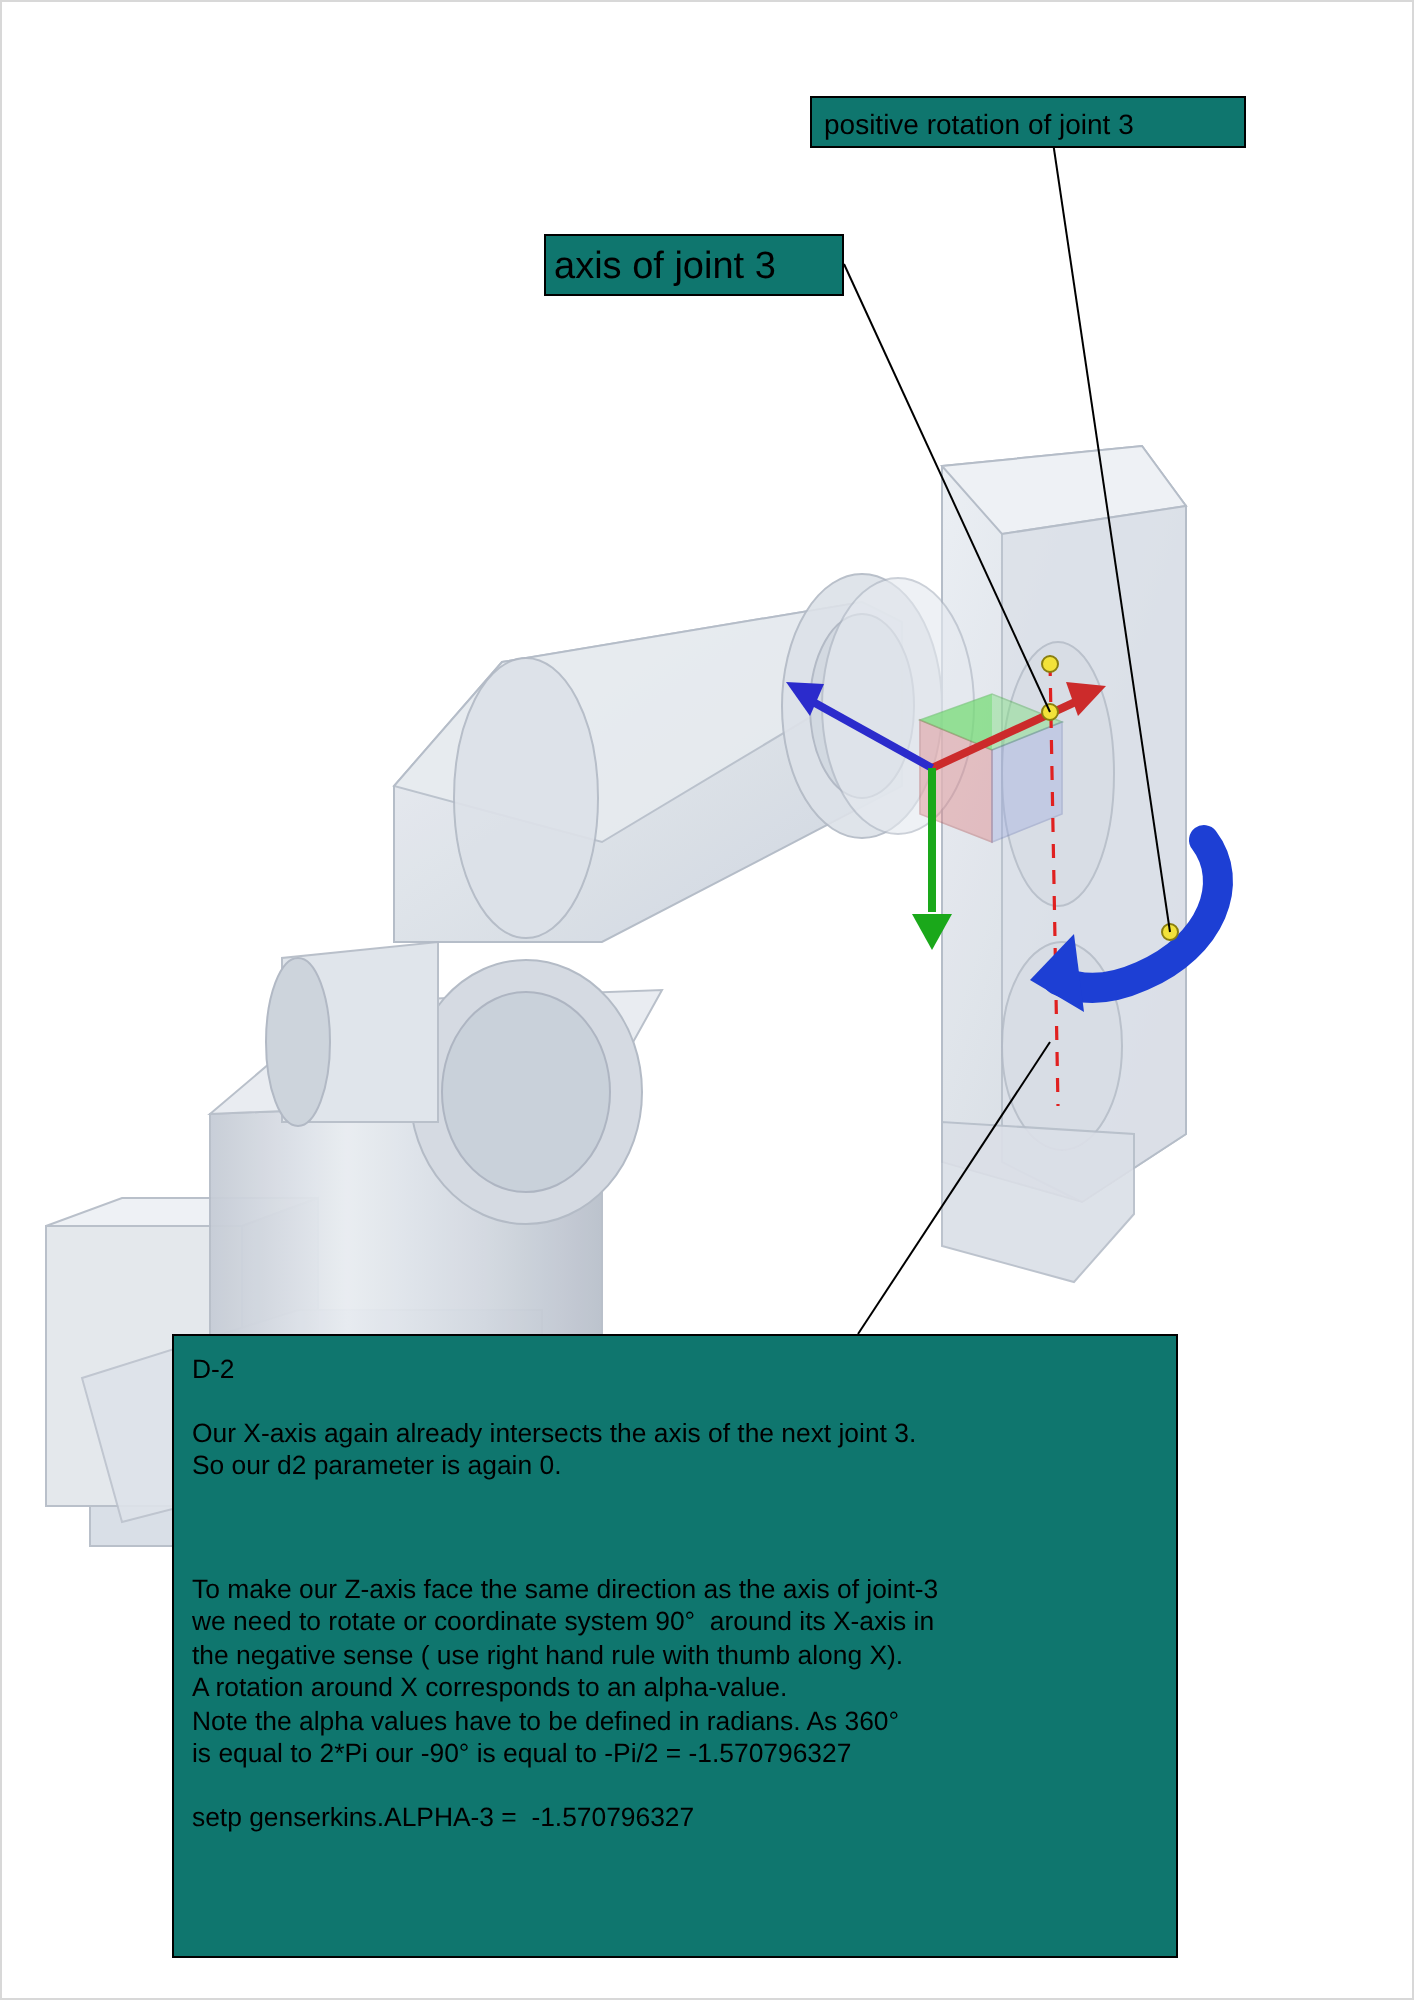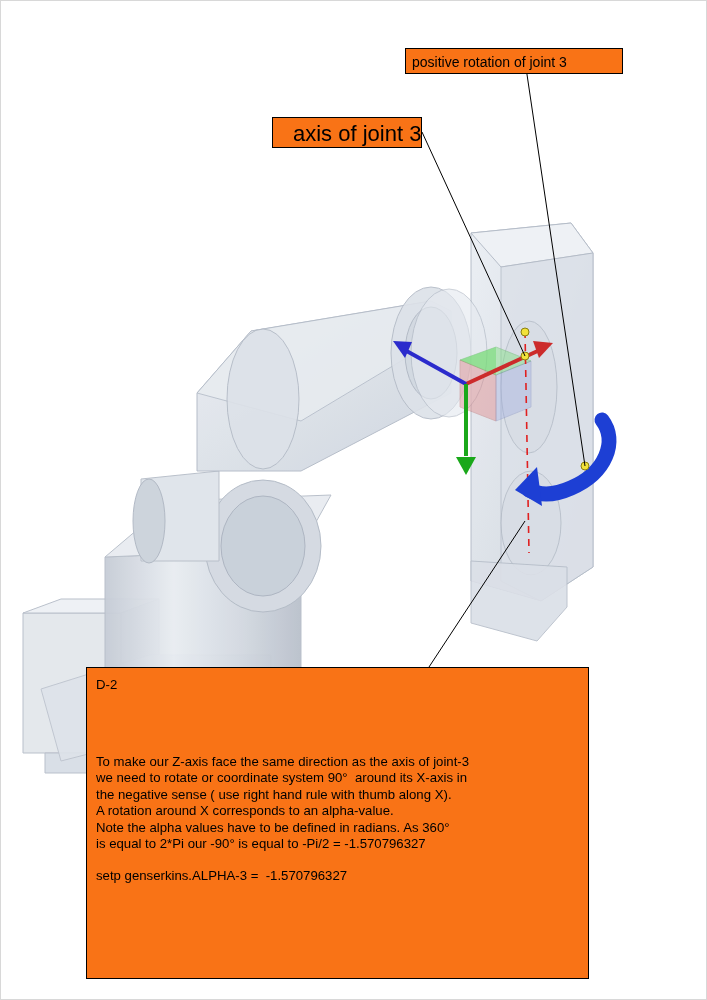--- a/index.html
+++ b/index.html
@@ -18,33 +18,33 @@
     box-sizing: border-box;
   }
   #robot-layer {
     position: absolute;
     left: 0; top: 0;
     width: 707px;
     height: 1000px;
   }
   .callout {
     position: absolute;
-    background: #f97316;
+    background: #0f766e;
     border: 1px solid #000000;
     box-sizing: border-box;
     color: #000000;
   }
   #callout-axis {
     left: 271px;
     top: 116px;
     width: 150px;
     height: 31px;
-    font-size: 22px;
+    font-size: 19px;
     line-height: 31px;
-    padding-left: 20px;
+    padding-left: 4px;
     white-space: nowrap;
   }
   #callout-rotation {
     left: 404px;
     top: 47px;
     width: 218px;
     height: 26px;
     font-size: 14px;
     line-height: 26px;
     padding-left: 6px;
@@ -174,20 +174,22 @@
     <span>axis of joint 3</span>
   </div>
 
   <div class="callout" id="callout-rotation">
     <span>positive rotation of joint 3</span>
   </div>
 
   <div class="callout" id="callout-text">
     <div class="para">D-2</div>
     <div class="gap"></div>
+    <div class="para">Our X-axis again already intersects the axis of the next joint 3.
+So our d2 parameter is again 0.</div>
     <div class="gap"></div>
     <div class="gap"></div>
     <div class="gap"></div>
     <div class="para">To make our Z-axis face the same direction as the axis of joint-3
 we need to rotate or coordinate system 90°  around its X-axis in
 the negative sense ( use right hand rule with thumb along X).
 A rotation around X corresponds to an alpha-value.
 Note the alpha values have to be defined in radians. As 360°
 is equal to 2*Pi our -90° is equal to -Pi/2 = -1.570796327</div>
     <div class="gap"></div>

